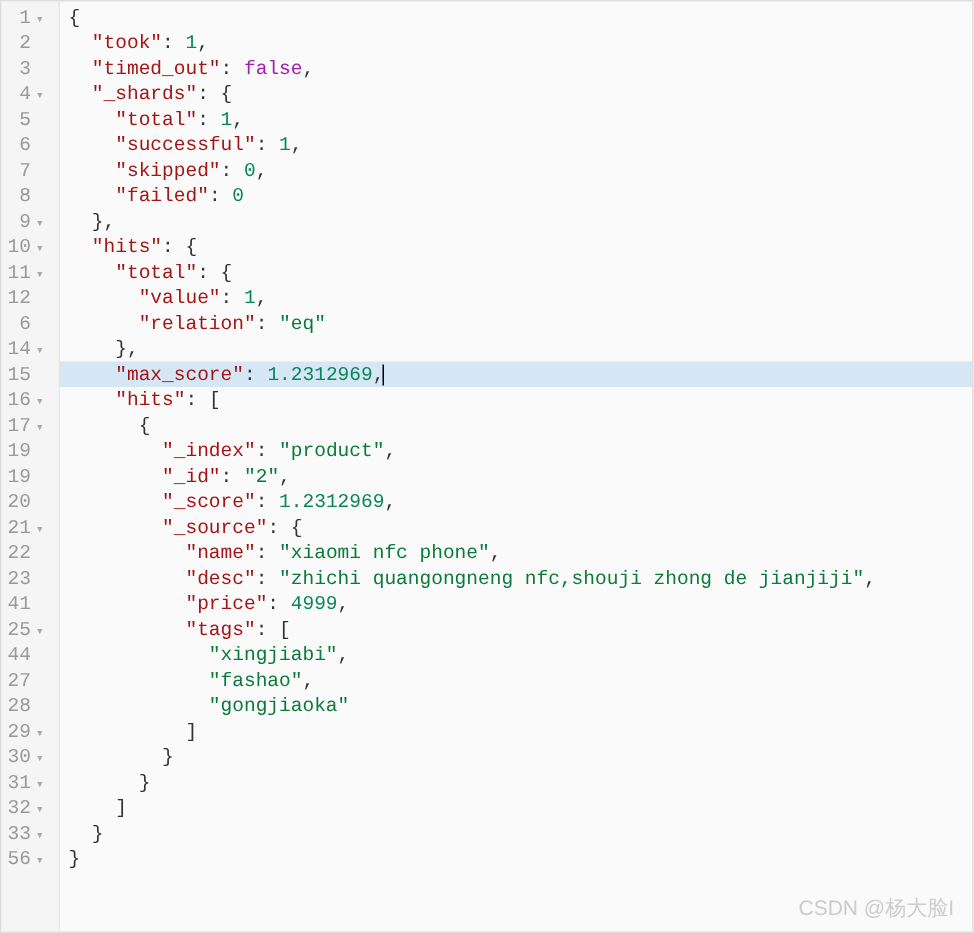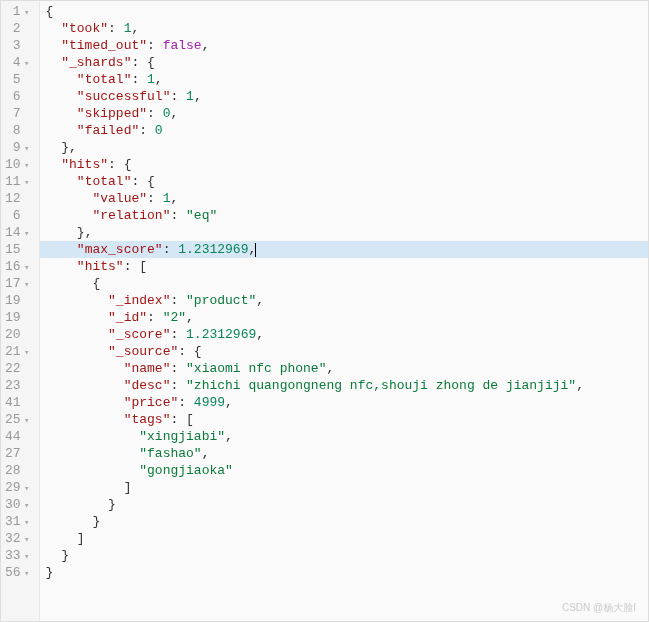--- a/index.html
+++ b/index.html
@@ -54,21 +54,21 @@
   background: #000;
   vertical-align: middle;
   margin-left: -1px;
 }
 .watermark {
   position: absolute;
   bottom: 6px;
   right: 12px;
   color: #ccc;
   font-family: "Microsoft YaHei", sans-serif;
-  font-size: 10px;
+  font-size: 14px;
   pointer-events: none;
 }
 </style>
 </head>
 <body>
 
 <div class="editor">
   <div class="gutter" id="gutter">
       <div class="gutter-line"><span>1</span><span class="fold">▾</span></div>
       <div class="gutter-line"><span>2</span><span class="fold"></span></div>

